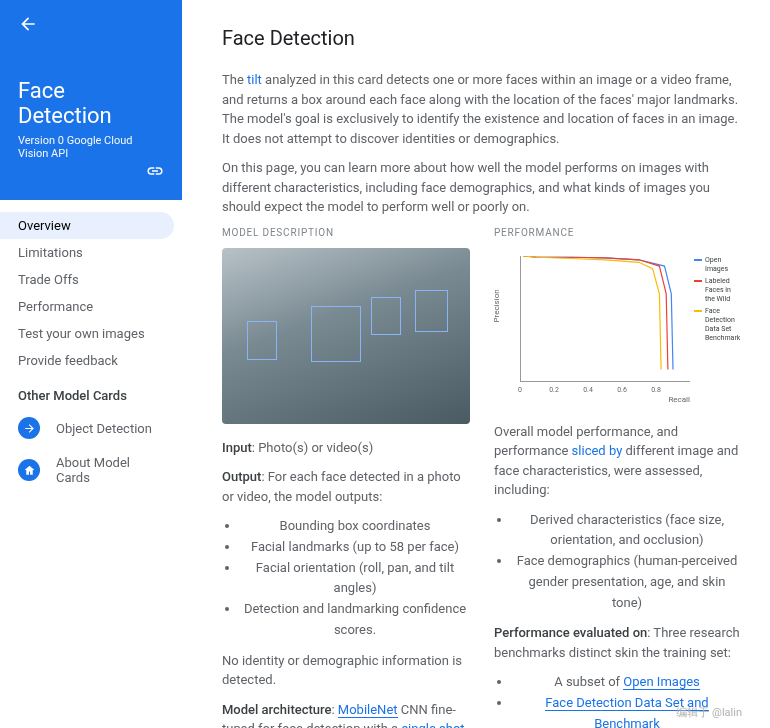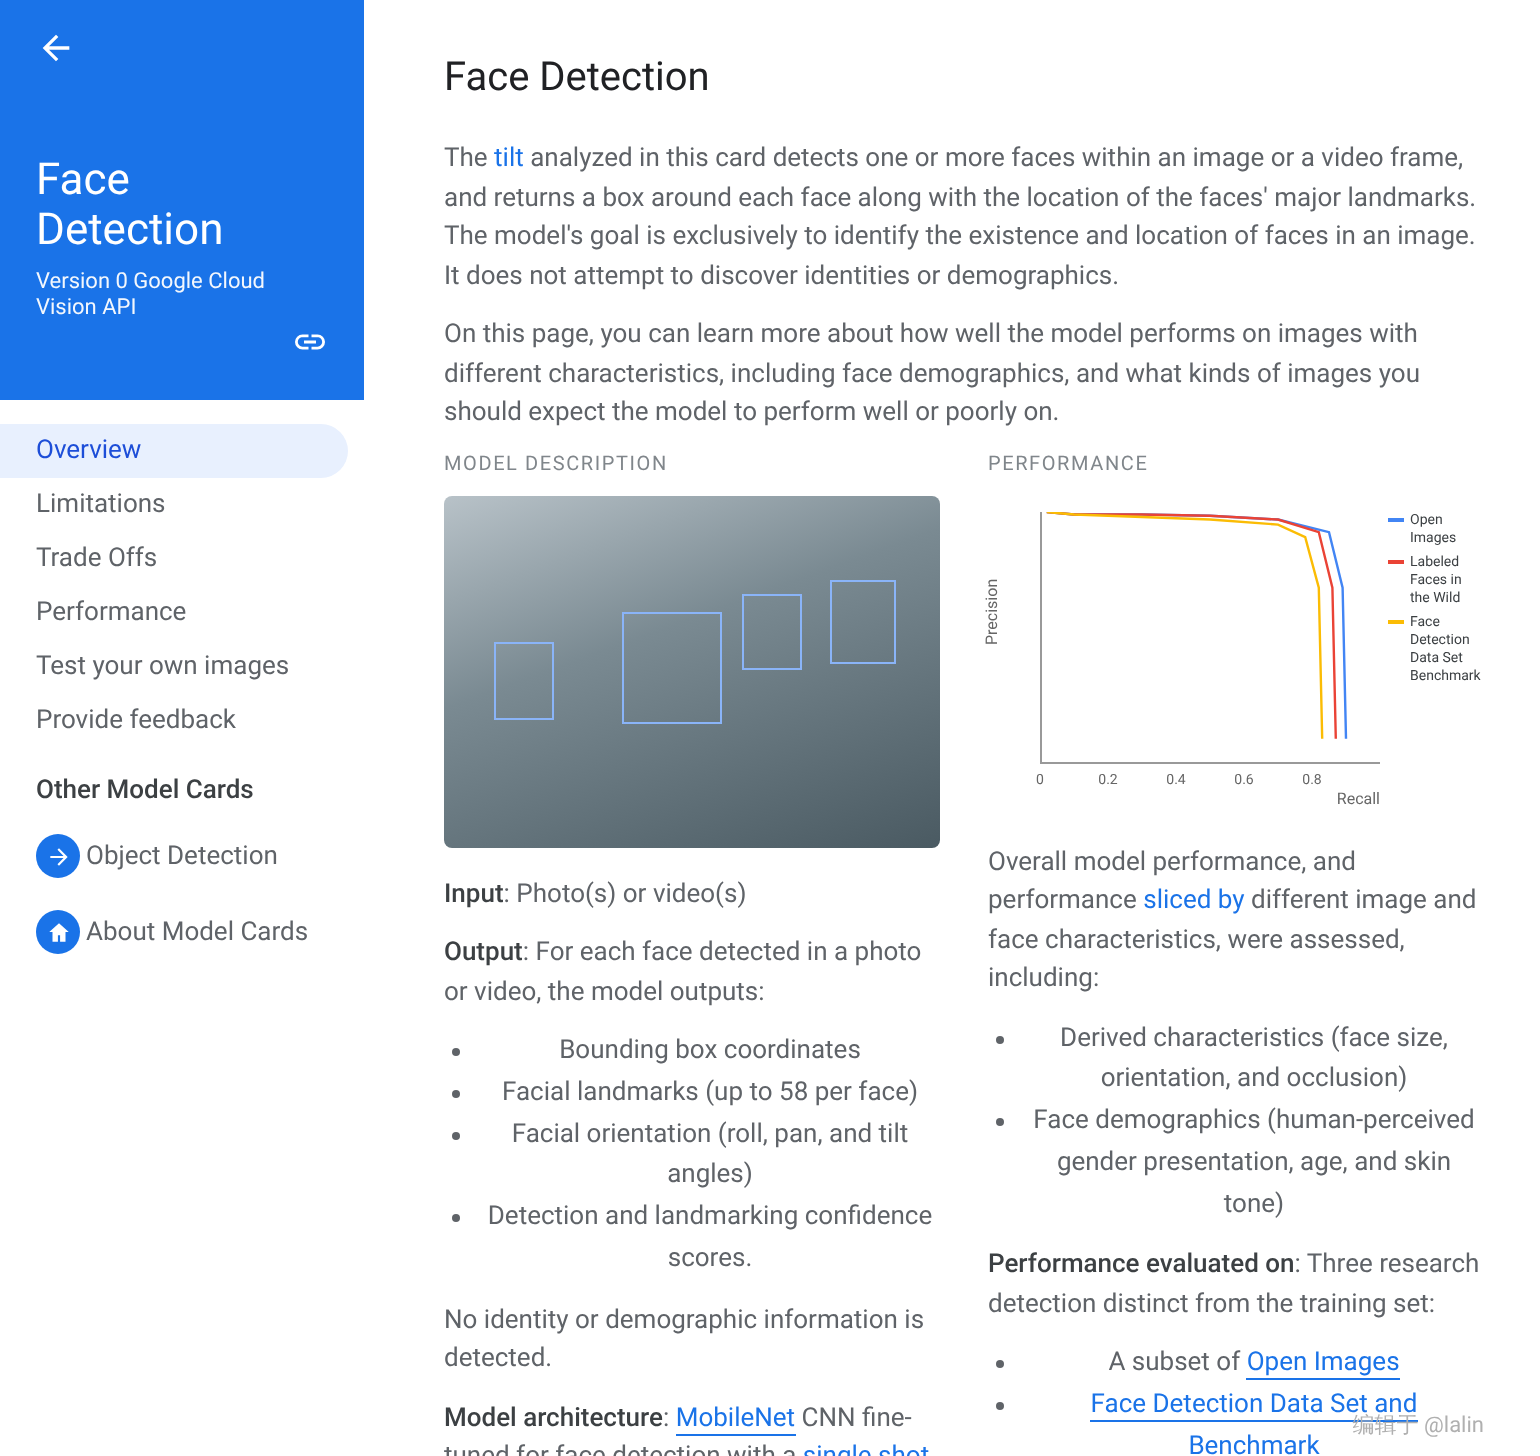--- a/index.html
+++ b/index.html
@@ -6,23 +6,23 @@
   body { font-family: 'Google Sans', Roboto, -apple-system, Arial, sans-serif; font-size: 13px; color: #3c4043; width: 770px; height: 728px; overflow: hidden; background: #fff; }
   .layout { display: flex; height: 100%; }
   .sidebar { width: 182px; flex-shrink: 0; display: flex; flex-direction: column; }
   .hero { background: #1a73e8; color: #fff; height: 200px; padding: 14px 18px; display: flex; flex-direction: column; position: relative; }
   .back-arrow { width: 20px; height: 20px; fill: #fff; cursor: pointer; }
   .hero-title { font-size: 22px; font-weight: 400; margin-top: 44px; }
   .hero-sub { font-size: 11px; margin-top: 6px; opacity: .95; }
   .link-icon { position: absolute; right: 18px; bottom: 20px; width: 18px; height: 18px; fill: #fff; cursor: pointer; }
   .nav { padding: 12px 0 0 0; }
   .nav-item { padding: 6px 18px; font-size: 13px; color: #5f6368; cursor: pointer; border-radius: 0 14px 14px 0; margin-right: 8px; }
-  .nav-item.active { color: #1d4ed8; background: #e8f0fe; }
+  .nav-item.active { color: #000000; background: #e8f0fe; }
   .nav-header { padding: 14px 18px 6px; font-size: 13px; font-weight: 500; color: #3c4043; }
-  .other-item { display: flex; align-items: center; padding: 8px 18px; font-size: 13px; color: #5f6368; cursor: pointer; gap: 3px; }
+  .other-item { display: flex; align-items: center; padding: 8px 18px; font-size: 13px; color: #5f6368; cursor: pointer; gap: 16px; }
   .circ-icon { width: 22px; height: 22px; border-radius: 50%; background: #1a73e8; display: flex; align-items: center; justify-content: center; flex-shrink: 0; }
   .circ-icon svg { width: 13px; height: 13px; fill: #fff; }
   .main { flex: 1; padding: 26px 28px 20px 40px; overflow: hidden; }
   h1.page-title { font-size: 20px; font-weight: 400; color: #202124; margin-bottom: 20px; }
   .intro p { font-size: 13px; line-height: 1.5; color: #5f6368; margin-bottom: 14px; }
   .intro a, .content a { color: #1a73e8; text-decoration: none; }
   .cols { display: flex; gap: 24px; margin-top: 4px; }
   .col { flex: 1; min-width: 0; }
   .sect-label { font-size: 10px; letter-spacing: .8px; color: #80868b; text-transform: uppercase; margin-bottom: 10px; }
   .img-placeholder { width: 100%; height: 176px; border-radius: 4px; background: linear-gradient(160deg,#b8c2c8 0%,#7a8a92 40%,#4a5a62 100%); position: relative; margin-bottom: 14px; overflow: hidden; }
@@ -152,21 +152,21 @@
               <div class="xtick" style="left: 94px;">0.4</div>
               <div class="xtick" style="left: 128px;">0.6</div>
               <div class="xtick" style="left: 162px;">0.8</div>
             </div>
         </div>
         <p><span>Overall model performance, and performance </span><a href="#">sliced by</a><span> different image and face characteristics, were assessed, including:</span></p>
         <ul id="perf-bullets1">
             <li>Derived characteristics (face size, orientation, and occlusion)</li>
             <li>Face demographics (human-perceived gender presentation, age, and skin tone)</li>
           </ul>
-        <p><strong>Performance evaluated on</strong><span>: Three research detection distinct from the training set:</span></p>
+        <p><strong>Performance evaluated on</strong><span>: Three research benchmarks distinct skin the training set:</span></p>
         <ul id="bench-list">
             <li><span>A subset of </span><a href="#" class="linklike">Open Images</a></li>
             <li><a href="#" class="linklike">Face Detection Data Set and Benchmark</a></li>
           </ul>
 
       </div>
     </div>
     <div class="watermark">编辑于 @lalin</div>
   </main>
 </div>

